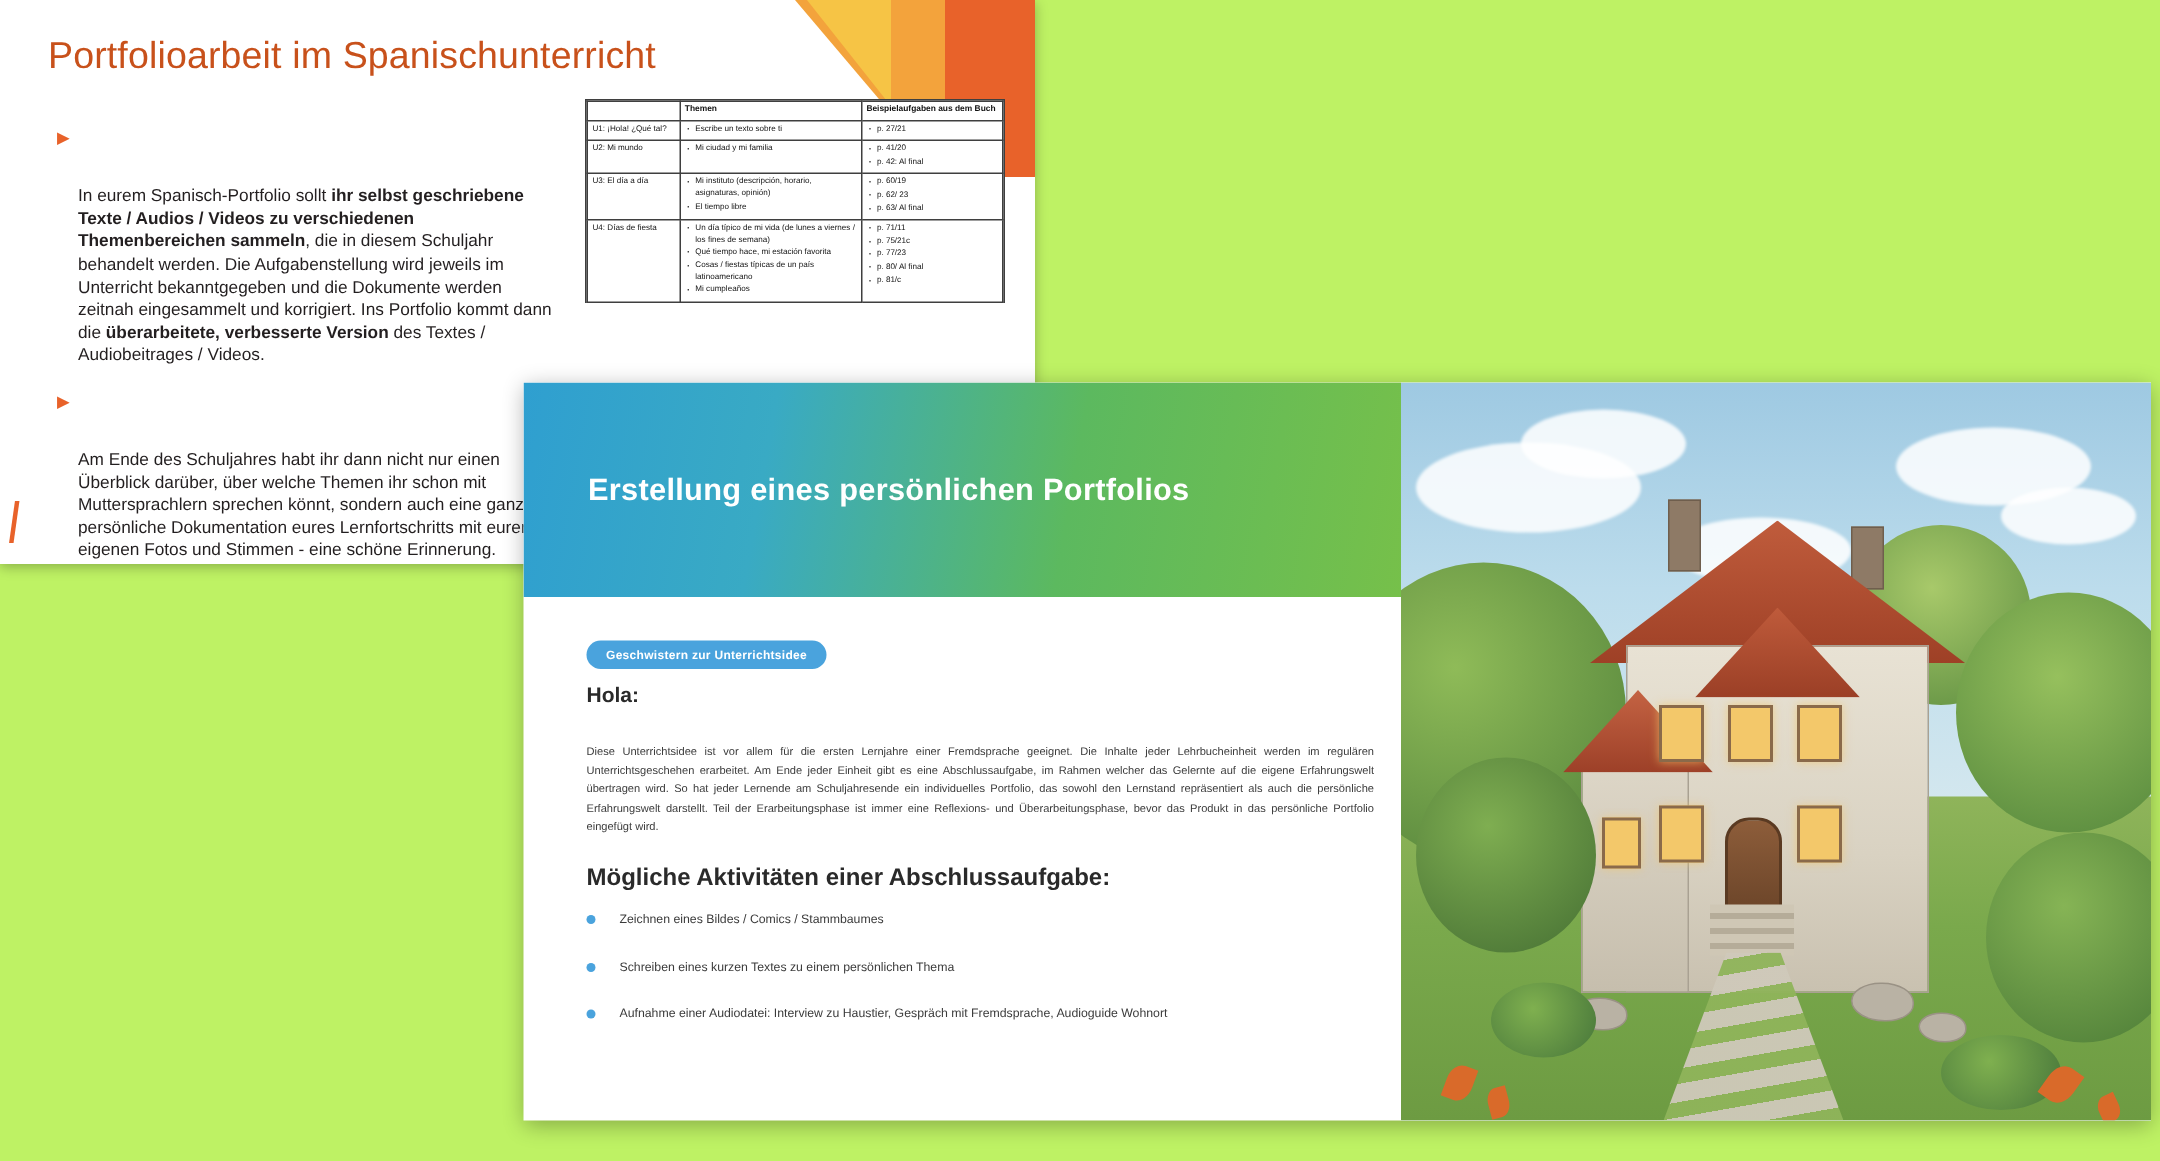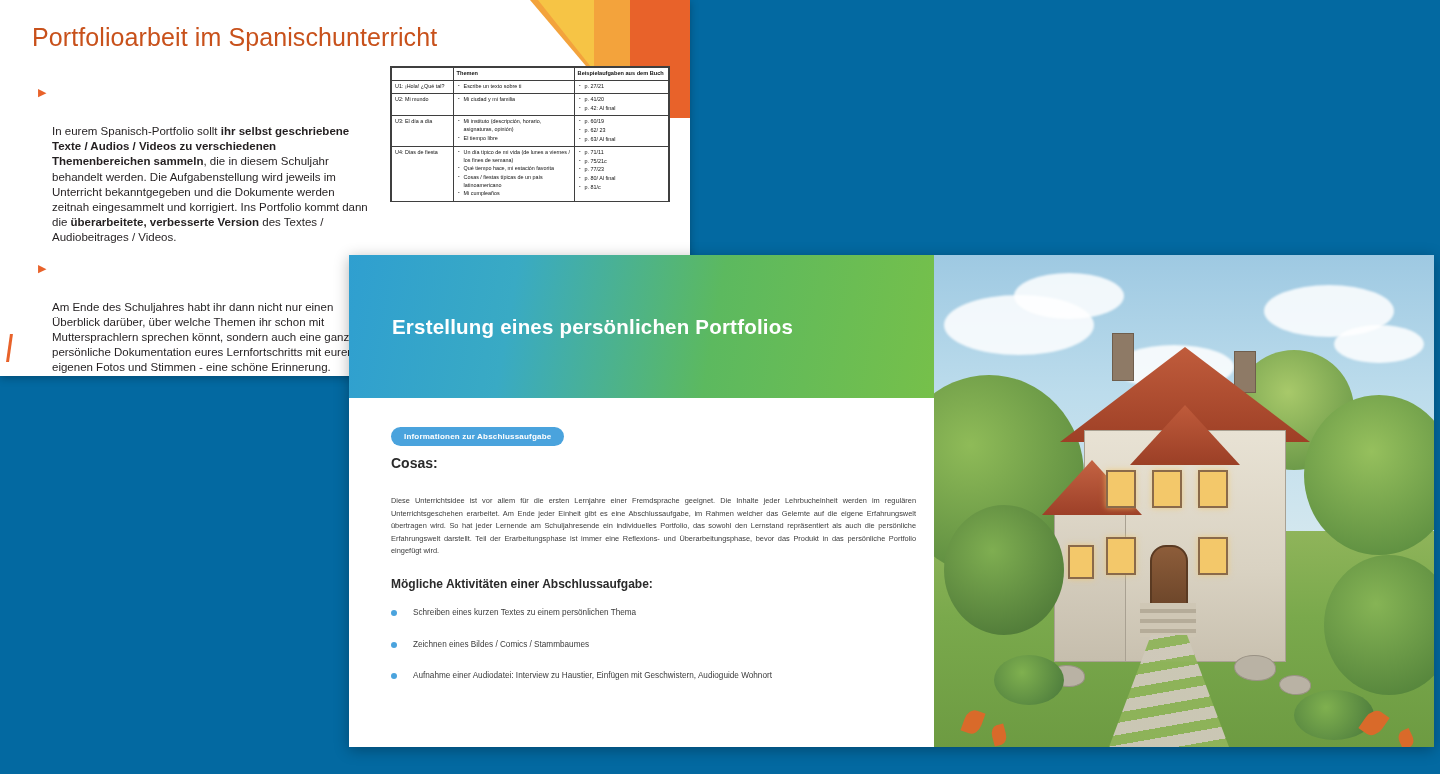--- a/index.html
+++ b/index.html
@@ -9,21 +9,21 @@
     width: 1440px;
     height: 774px;
     overflow: hidden;
     font-family: "Liberation Sans", sans-serif;
   }
 
   #stage {
     position: relative;
     width: 1440px;
     height: 774px;
-    background: #0369a1;
+    background: #bef264;
   }
 
   
   .slide-back {
     position: absolute;
     left: 0px;
     top: 0px;
     width: 690px;
     height: 376px;
     background: #ffffff;
@@ -203,21 +203,21 @@
     font-size: 7.4px;
     line-height: 12.6px;
     color: #3b3b3b;
     text-align: justify;
     margin-top: 12px;
   }
   .doc-h3 {
     position: absolute;
     left: 42px;
     top: 322px;
-    font-size: 12px;
+    font-size: 16px;
     font-weight: bold;
     color: #2a2a2a;
   }
   .doc-list {
     position: absolute;
     left: 42px;
     top: 352px;
     width: 540px;
   }
   .doc-list-item {
@@ -504,36 +504,36 @@
           </tbody>
       </table>
     </div>
   </div>
 
   <div class="doc">
     <div class="doc-header">
       <div class="doc-header-title">Erstellung eines persönlichen Portfolios</div>
     </div>
 
-    <div class="doc-badge">Informationen zur Abschlussaufgabe</div>
-    <div class="doc-h2">Cosas:</div>
+    <div class="doc-badge">Geschwistern zur Unterrichtsidee</div>
+    <div class="doc-h2">Hola:</div>
     <div class="doc-para">Diese Unterrichtsidee ist vor allem für die ersten Lernjahre einer Fremdsprache geeignet. Die Inhalte jeder Lehrbucheinheit werden im regulären Unterrichtsgeschehen erarbeitet. Am Ende jeder Einheit gibt es eine Abschlussaufgabe, im Rahmen welcher das Gelernte auf die eigene Erfahrungswelt übertragen wird. So hat jeder Lernende am Schuljahresende ein individuelles Portfolio, das sowohl den Lernstand repräsentiert als auch die persönliche Erfahrungswelt darstellt. Teil der Erarbeitungsphase ist immer eine Reflexions- und Überarbeitungsphase, bevor das Produkt in das persönliche Portfolio eingefügt wird.</div>
     <div class="doc-h3">Mögliche Aktivitäten einer Abschlussaufgabe:</div>
     <div class="doc-list" id="doc-activities">
+        <div class="doc-list-item">
+          <span class="doc-dot"></span>
+          <span class="doc-list-text">Zeichnen eines Bildes / Comics / Stammbaumes</span>
+        </div>
         <div class="doc-list-item">
           <span class="doc-dot"></span>
           <span class="doc-list-text">Schreiben eines kurzen Textes zu einem persönlichen Thema</span>
         </div>
         <div class="doc-list-item">
           <span class="doc-dot"></span>
-          <span class="doc-list-text">Zeichnen eines Bildes / Comics / Stammbaumes</span>
-        </div>
-        <div class="doc-list-item">
-          <span class="doc-dot"></span>
-          <span class="doc-list-text">Aufnahme einer Audiodatei: Interview zu Haustier, Einfügen mit Geschwistern, Audioguide Wohnort</span>
+          <span class="doc-list-text">Aufnahme einer Audiodatei: Interview zu Haustier, Gespräch mit Fremdsprache, Audioguide Wohnort</span>
         </div>
       </div>
 
     <div class="illus">
       <div class="sky"></div>
       <div class="cloud c1"></div>
       <div class="cloud c2"></div>
       <div class="cloud c3"></div>
       <div class="cloud c4"></div>
       <div class="cloud c5"></div>

